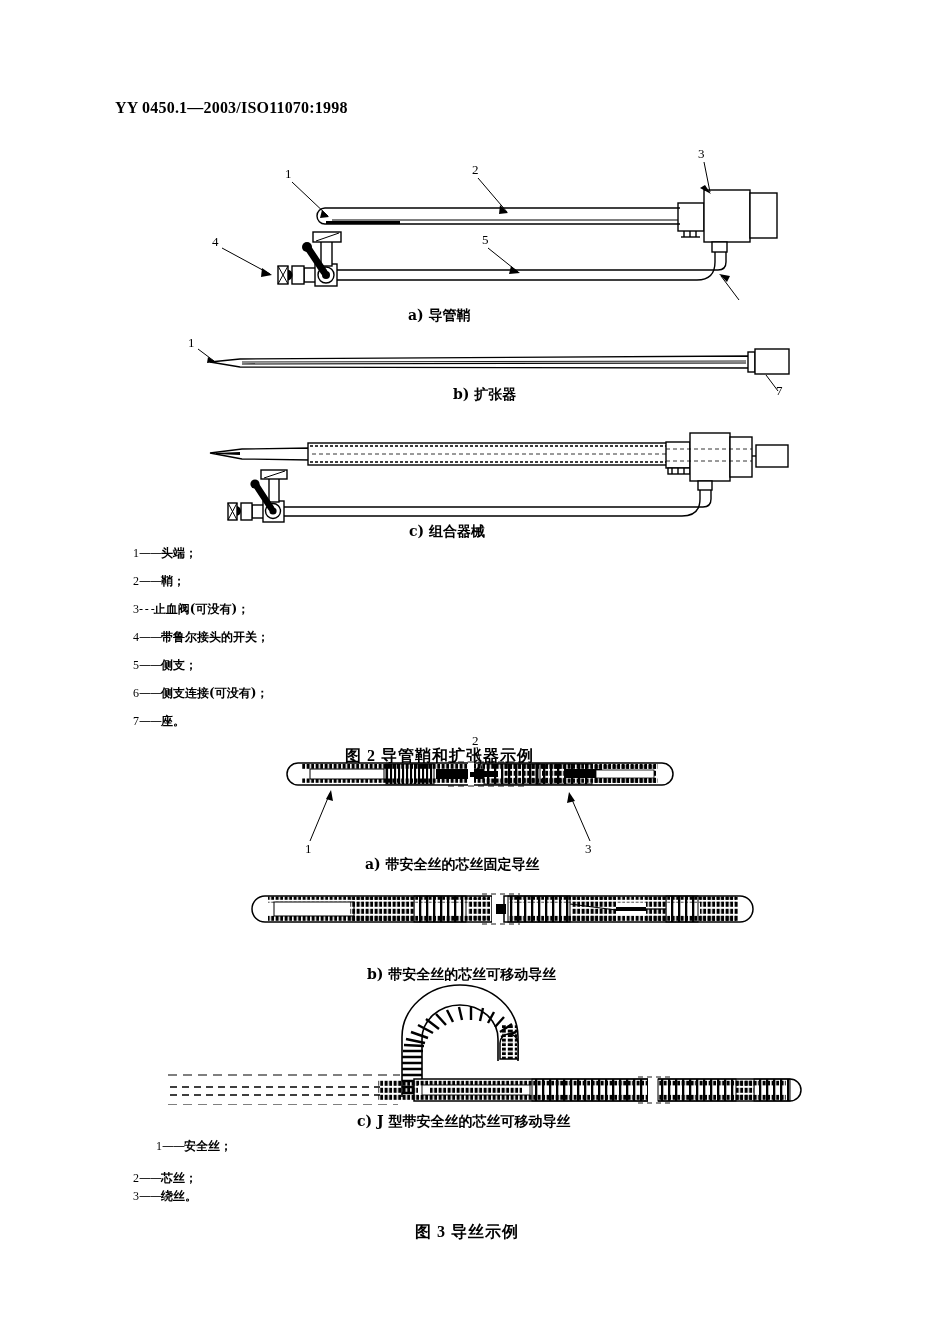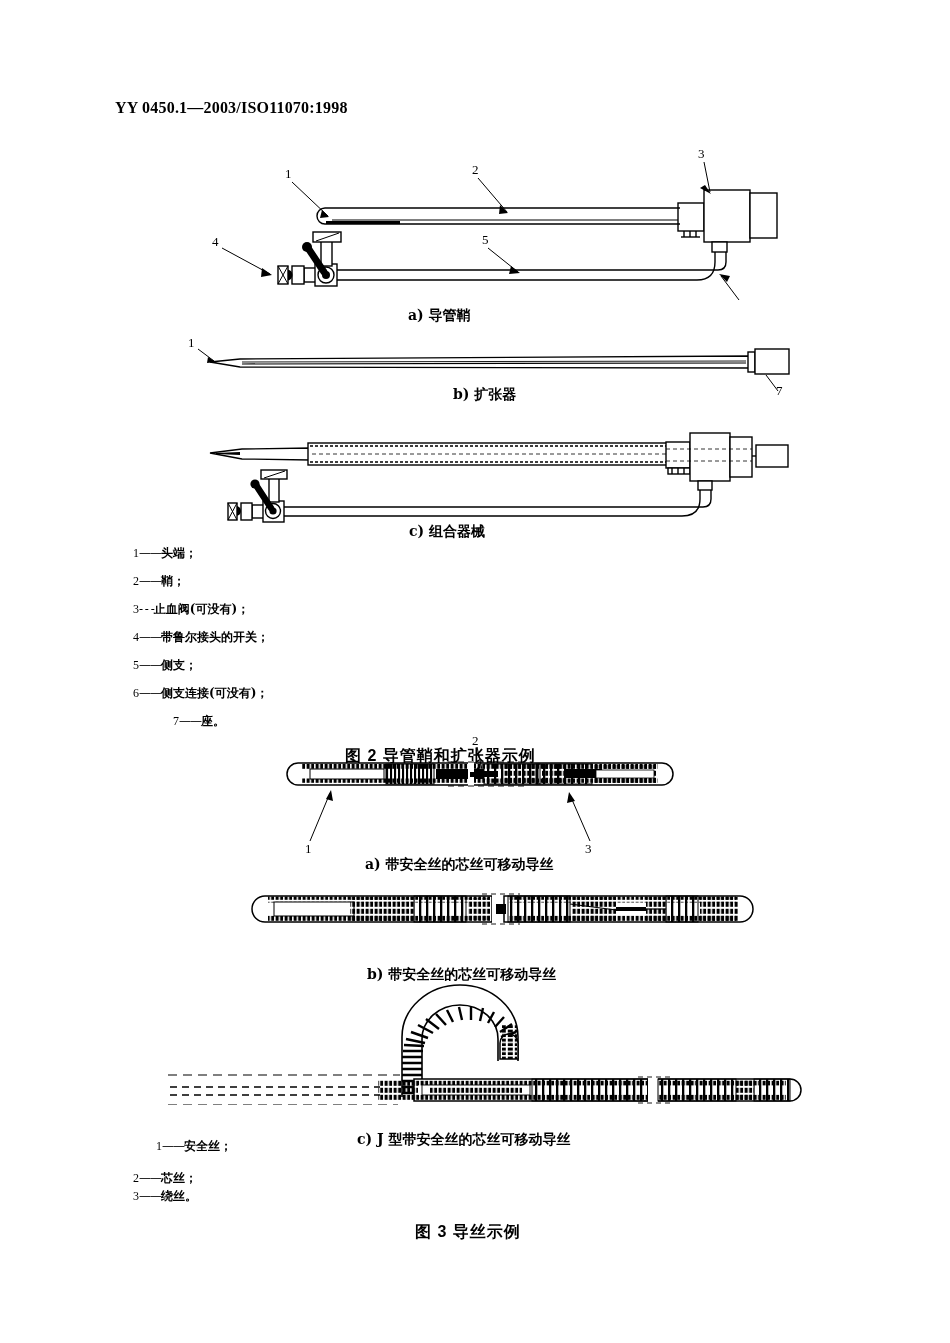--- a/index.html
+++ b/index.html
@@ -31,21 +31,21 @@
   }
   .caption {
     position: absolute;
     font-family: "DejaVu Serif", "Liberation Serif", serif;
     font-size: 14px;
     font-weight: bold;
     white-space: nowrap;
   }
   .figtitle {
     position: absolute;
-    font-family: Liberation Sans, sans-serif;
+    font-family: Liberation Serif, serif;
     font-size: 16px;
     font-weight: bold;
     letter-spacing: 1px;
     white-space: nowrap;
   }
   .legend {
     position: absolute;
     font-family: "DejaVu Serif", "Liberation Serif", serif;
     font-size: 12px;
     white-space: nowrap;
@@ -243,21 +243,21 @@
     </div>
     <div class="legend" style="left:133px; top:629px;">
       <span class="num">4</span><span class="dash">——</span><span class="txt">带鲁尔接头的开关；</span>
     </div>
     <div class="legend" style="left:133px; top:657px;">
       <span class="num">5</span><span class="dash">——</span><span class="txt">侧支；</span>
     </div>
     <div class="legend" style="left:133px; top:685px;text-align:center;">
       <span class="num">6</span><span class="dash">——</span><span class="txt">侧支连接(可没有)；</span>
     </div>
-    <div class="legend" style="left:133px; top:713px;margin-left:40px;">
+    <div class="legend" style="left:133px; top:713px;">
       <span class="num">7</span><span class="dash">——</span><span class="txt">座。</span>
     </div>
   </div>
 
   <div class="figtitle" style="left:345px; top:746px;">图 2   导管鞘和扩张器示例</div>
 
   <div class="svgwrap" style="left:270px; top:735px; width:420px; height:120px;">
     <svg width="420" height="120" viewBox="0 0 420 120">
       <defs>
         <pattern id="coilA" width="7" height="24" patternUnits="userSpaceOnUse">
@@ -312,21 +312,21 @@
         <path d="M 320 106 L 300 60"></path>
         <path d="M 297 68 L 299 57 L 305 66 Z" fill="#000" stroke="none"></path>
       </g>
       <g font-family="Liberation Serif, serif" font-size="13" fill="#000">
         <text x="35" y="118">1</text>
         <text x="202" y="10">2</text>
         <text x="315" y="118">3</text>
       </g>
     </svg>
   </div>
-  <div class="caption" style="left:365px; top:856px;">a) 带安全丝的芯丝可移动导丝</div>
+  <div class="caption" style="left:365px; top:856px;">a) 带安全丝的芯丝固定导丝</div>
 
   <div class="svgwrap" style="left:230px; top:880px; width:560px; height:55px;">
     <svg width="560" height="55" viewBox="0 0 560 55">
       <defs>
         <pattern id="coilA2" width="7" height="26" patternUnits="userSpaceOnUse">
           <path d="M 1 0 L 1 26" stroke="#000" stroke-width="2.6" fill="none"></path>
         </pattern>
         <pattern id="beads2" width="4.5" height="7" patternUnits="userSpaceOnUse">
           <rect x="0.6" y="0.8" width="3" height="5" fill="#000"></rect>
         </pattern>
@@ -431,21 +431,21 @@
       <g stroke="#000" stroke-width="1.1" stroke-dasharray="9 6" fill="none">
         <path d="M 18 100 L 250 100"></path>
         <path d="M 18 130 L 248 130"></path>
       </g>
       <g stroke="#000" stroke-width="1.5" stroke-dasharray="7 5" fill="none">
         <path d="M 20 112 L 230 112"></path>
         <path d="M 20 120 L 230 120"></path>
       </g>
     </svg>
   </div>
-  <div class="caption" style="left:357px; top:1113px;margin-top:18px;">c) J 型带安全丝的芯丝可移动导丝</div>
+  <div class="caption" style="left:357px; top:1113px;">c) J 型带安全丝的芯丝可移动导丝</div>
 
   <div>
     <div class="legend" style="left:133px; top:1138px;margin-left:23px;">
       <span class="num">1</span><span class="dash">——</span><span class="txt">安全丝；</span>
     </div>
     <div class="legend" style="left:133px; top:1163px;margin-top:7px;">
       <span class="num">2</span><span class="dash">——</span><span class="txt">芯丝；</span>
     </div>
     <div class="legend" style="left:133px; top:1188px;">
       <span class="num">3</span><span class="dash">——</span><span class="txt">绕丝。</span>

